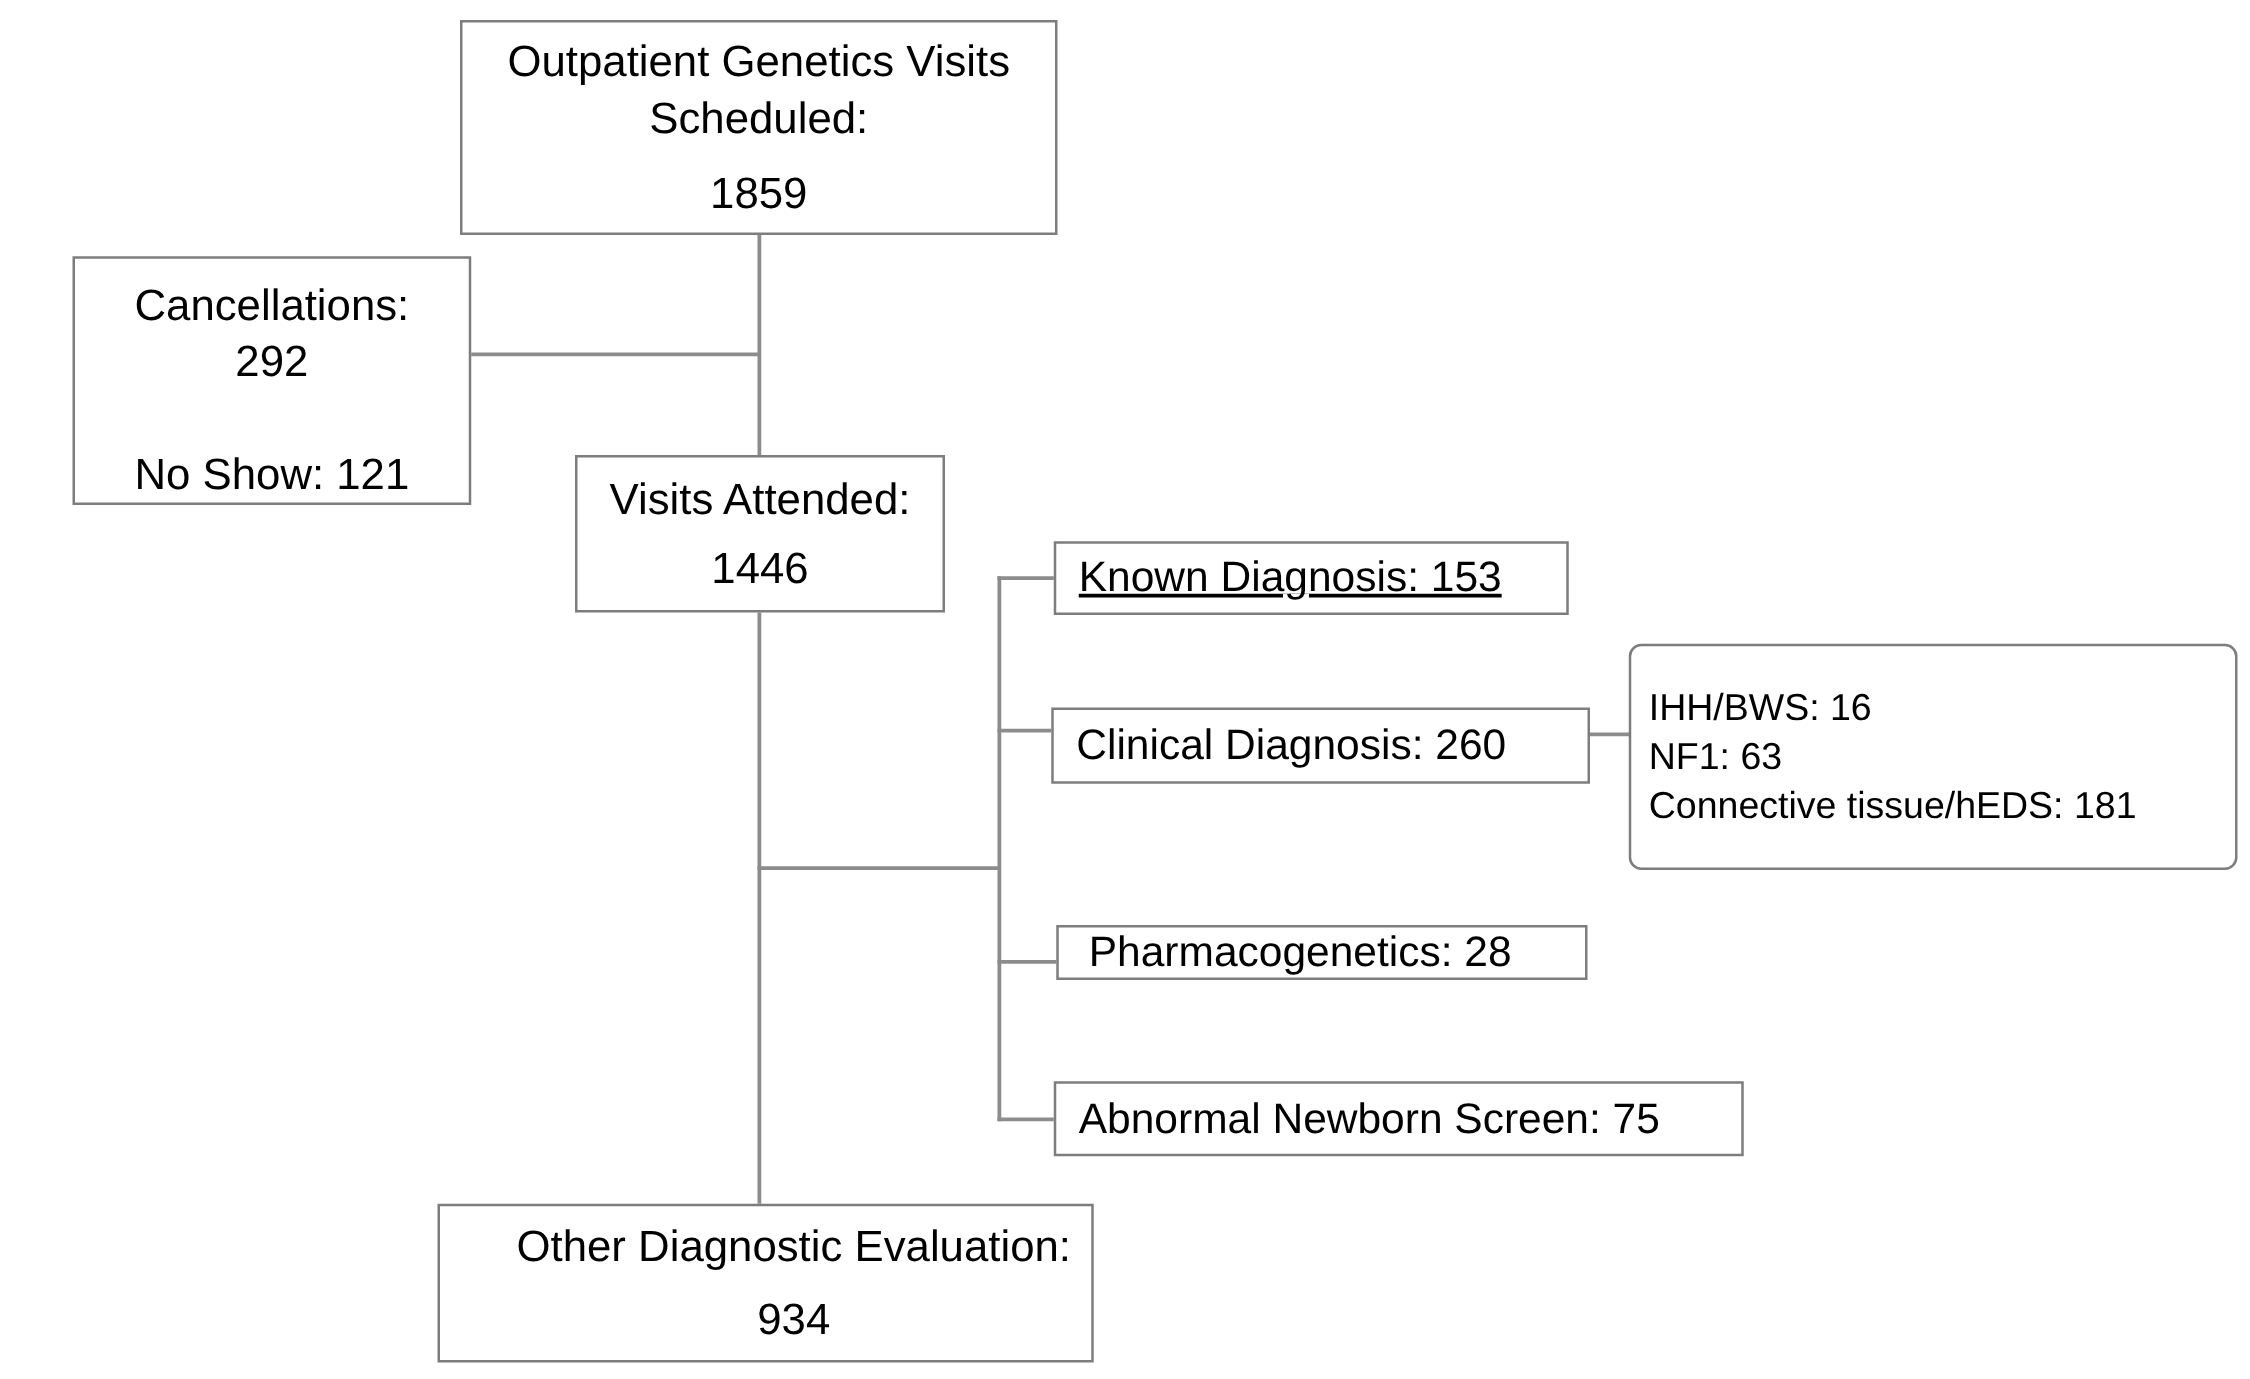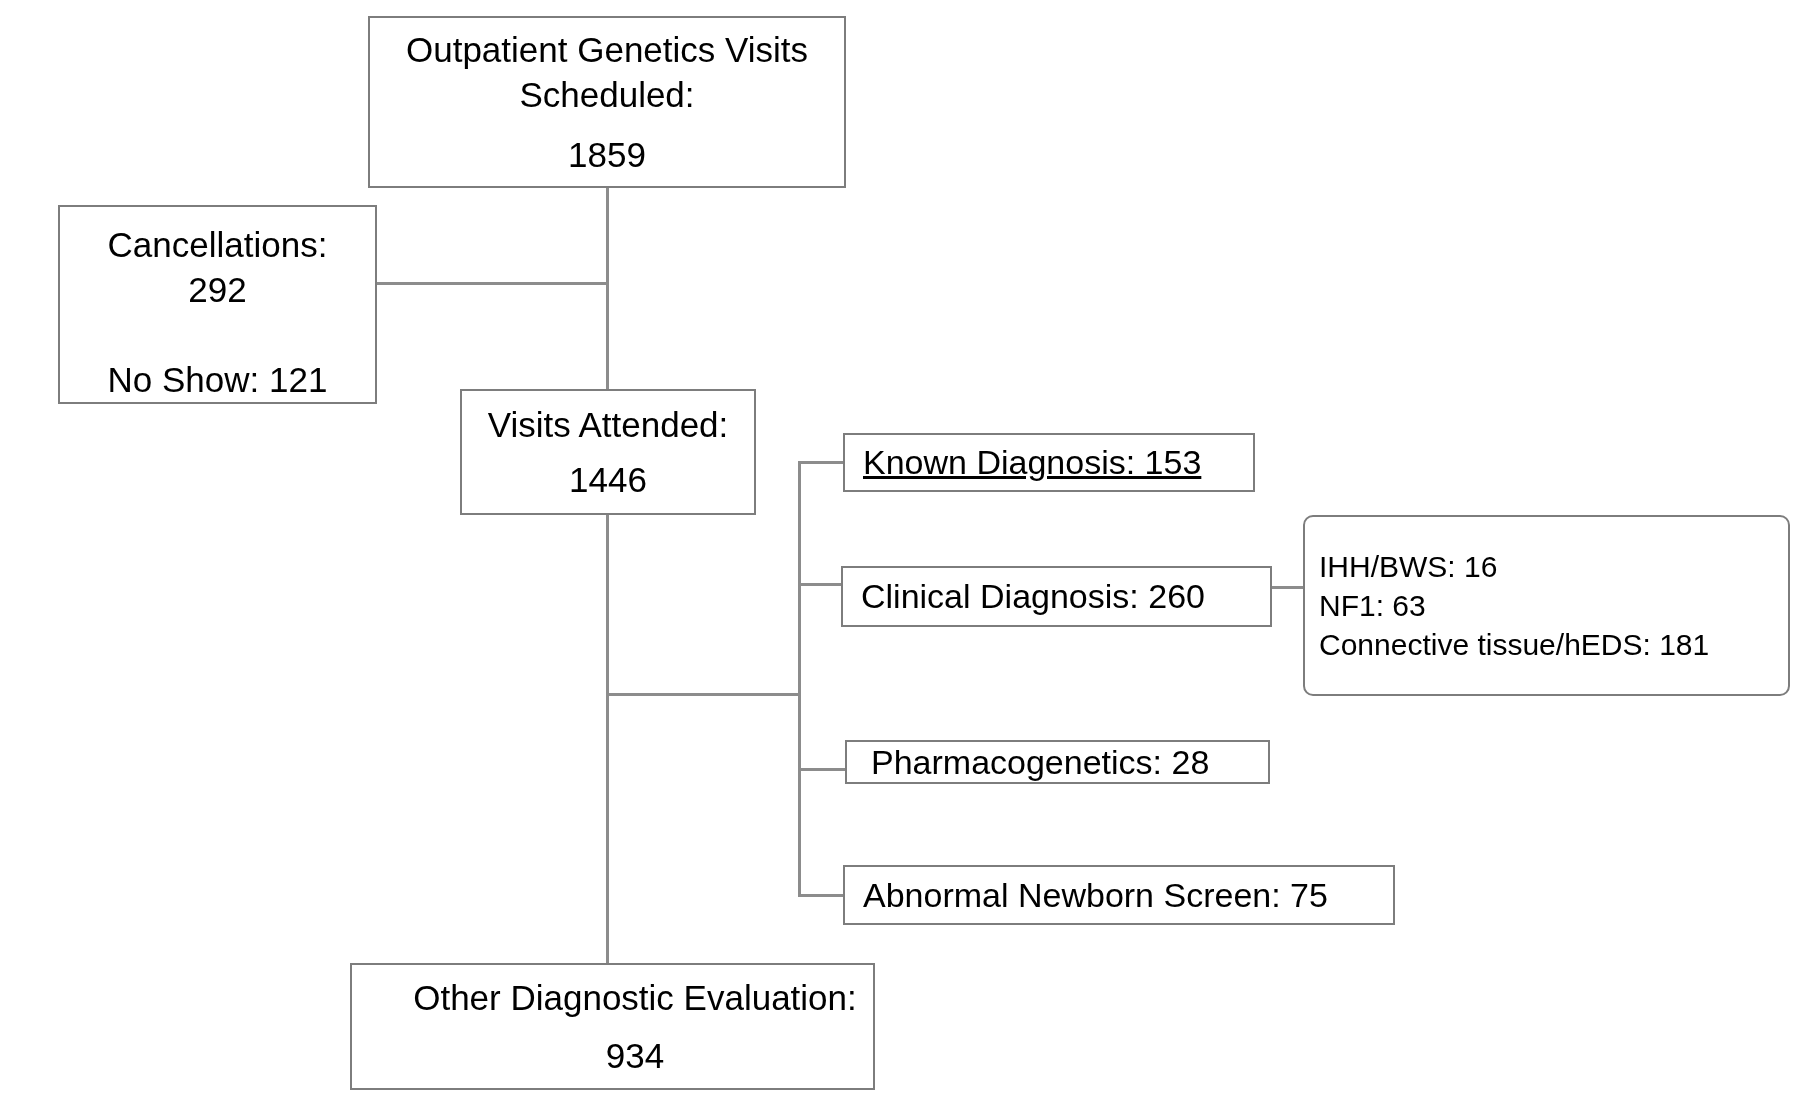--- a/index.html
+++ b/index.html
@@ -60,21 +60,20 @@
     padding: 0 18px;
     justify-content: center;
     margin-left: 44px;
   }
   #node-cancellations .pad-top { height: 16px; }
   #node-cancellations .spacer  { height: 48px; }
 
   #node-attended {
     left: 460px;  top: 364px;  width: 296px; height: 126px;
     font-size: 35px;
-    margin-top: 25px;
   }
   #node-attended .gap { height: 10px; }
 
   #node-known {
     left: 843px;  top: 433px;  width: 412px; height: 59px;
     font-size: 34px;
     padding: 0 18px;
     align-items: flex-start;
     text-decoration: underline;
   }

